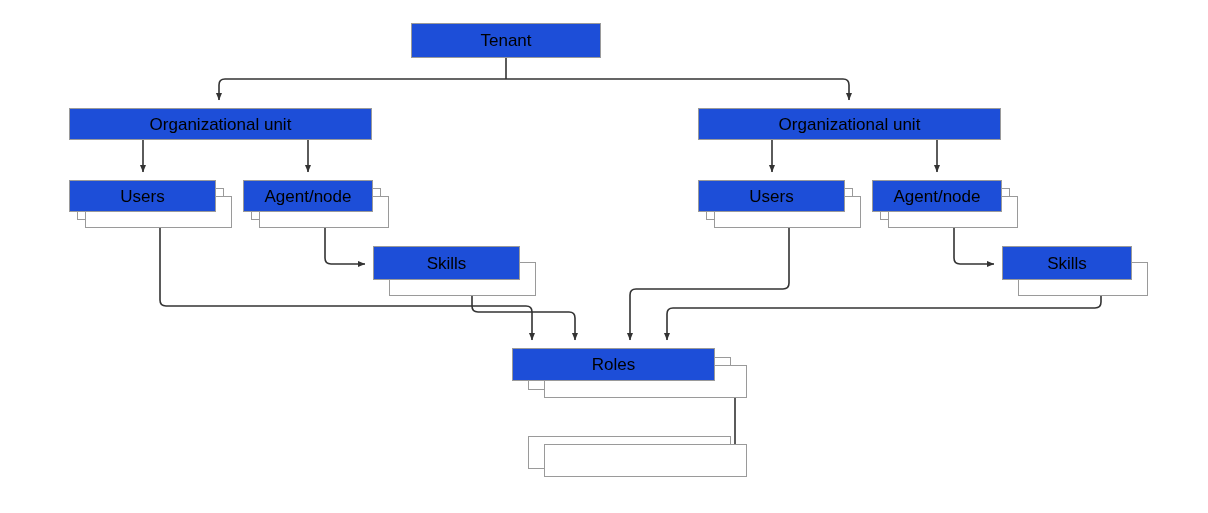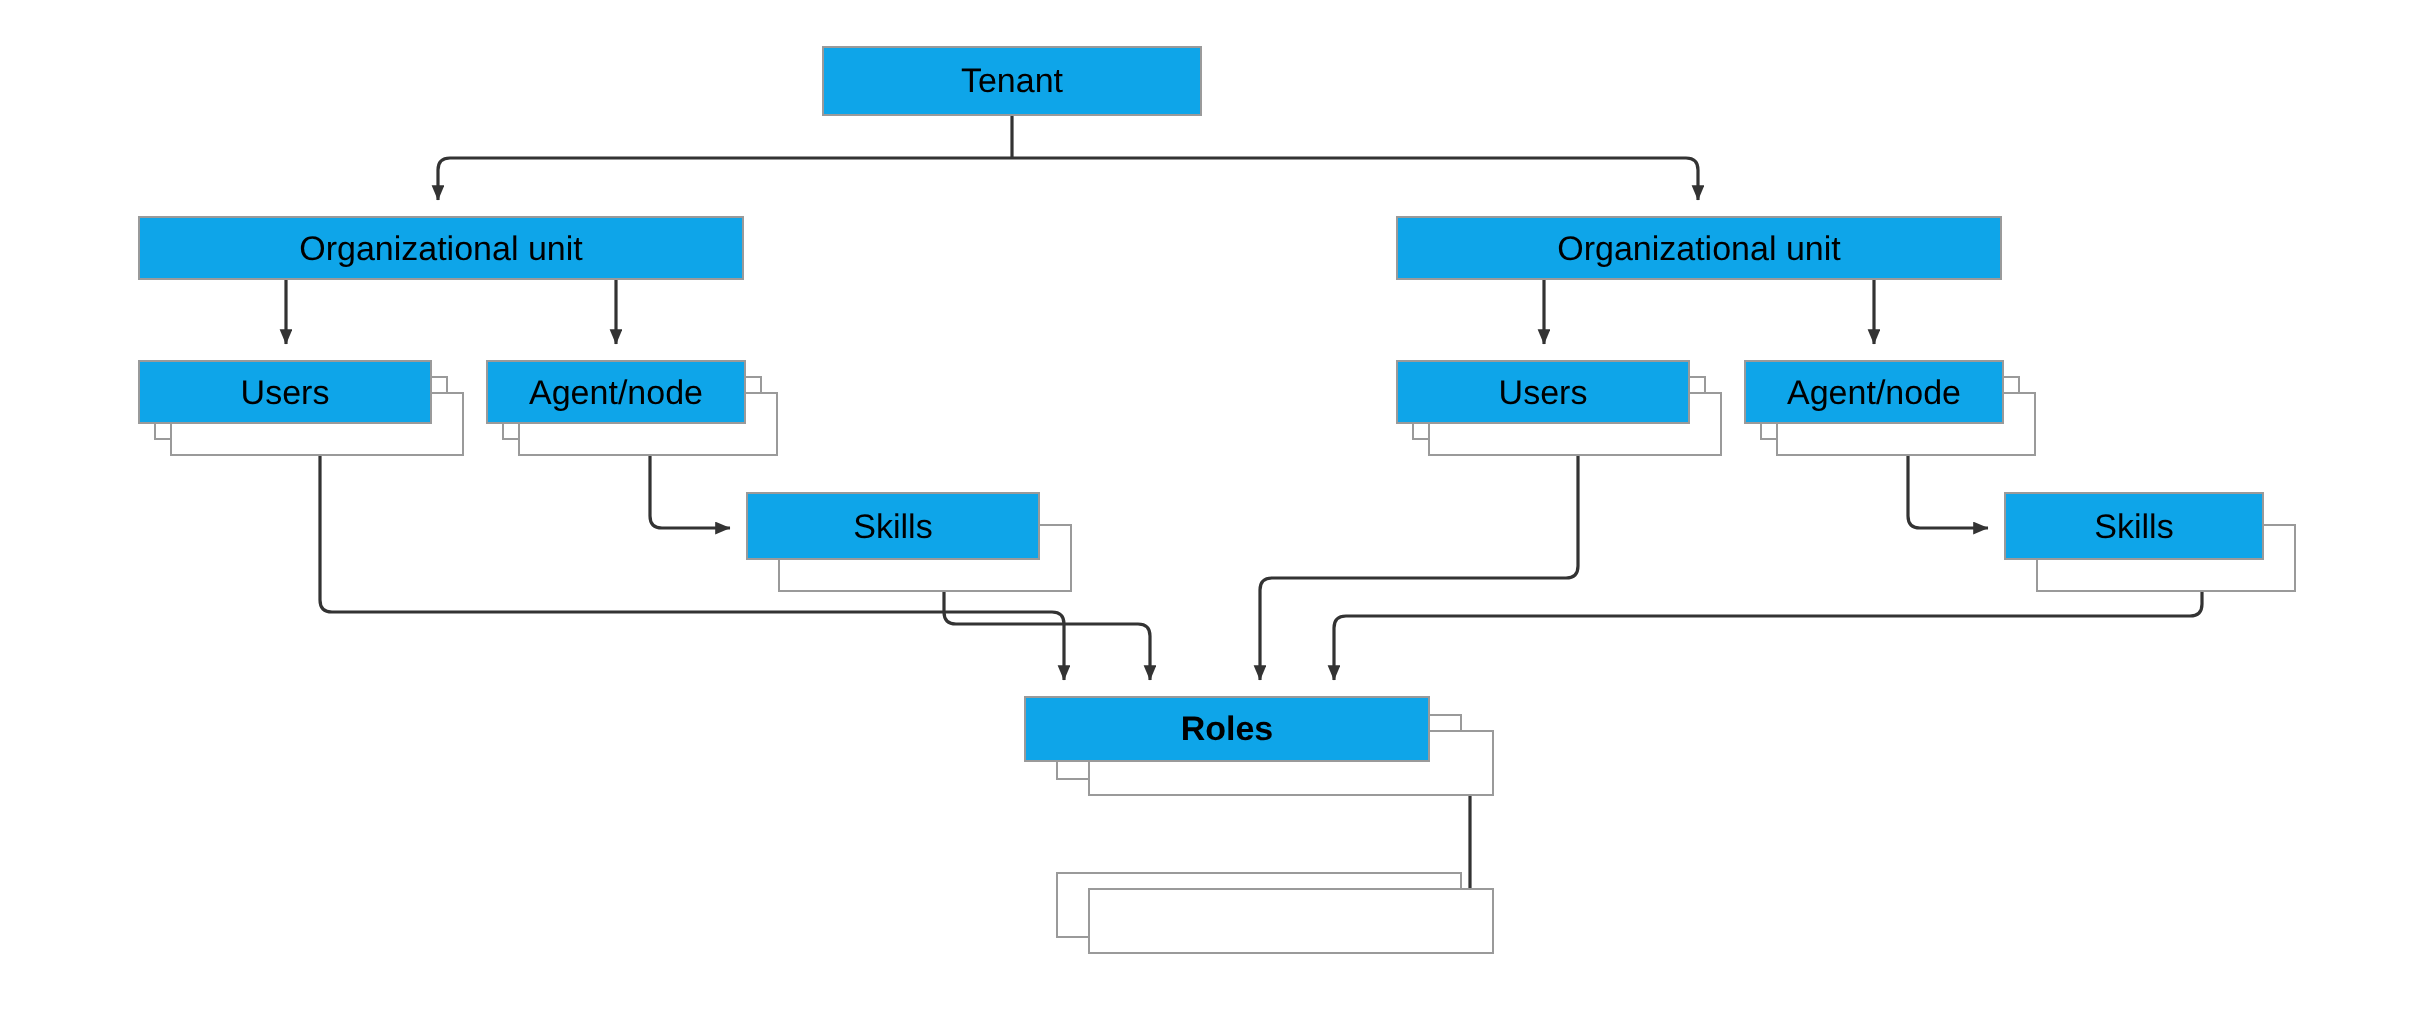--- a/index.html
+++ b/index.html
@@ -21,21 +21,21 @@
     position: absolute;
     left: 0;
     top: 0;
     width: 1208px;
     height: 513px;
     pointer-events: none;
   }
   .node {
     position: absolute;
     box-sizing: border-box;
-    background: #0ea5e9;
+    background: #1d4ed8;
     border: 1px solid #9a9a9a;
     display: flex;
     align-items: center;
     justify-content: center;
     color: #000000;
     font-size: 17px;
     line-height: 1;
     white-space: nowrap;
     z-index: 5;
   }
@@ -110,18 +110,18 @@
   <div class="node" style="left:872px; top:180px; width:130px; height:32px;">Agent/node</div>
 
   <div class="shadow" style="left:389px; top:262px; width:147px; height:34px;"></div>
   <div class="node" style="left:373px; top:246px; width:147px; height:34px;">Skills</div>
 
   <div class="shadow" style="left:1018px; top:262px; width:130px; height:34px;"></div>
   <div class="node" style="left:1002px; top:246px; width:130px; height:34px;">Skills</div>
 
   <div class="shadow" style="left:544px; top:365px; width:203px; height:33px;"></div>
   <div class="shadow s2" style="left:528px; top:357px; width:203px; height:33px;"></div>
-  <div class="node" style="left:512px; top:348px; width:203px; height:33px;font-weight:bold;">Roles</div>
+  <div class="node" style="left:512px; top:348px; width:203px; height:33px;">Roles</div>
 
   <div class="shadow" style="left:544px; top:444px; width:203px; height:33px;"></div>
   <div class="shadow s2" style="left:528px; top:436px; width:203px; height:33px;"></div>
 
 </div>
 
 </body></html>

